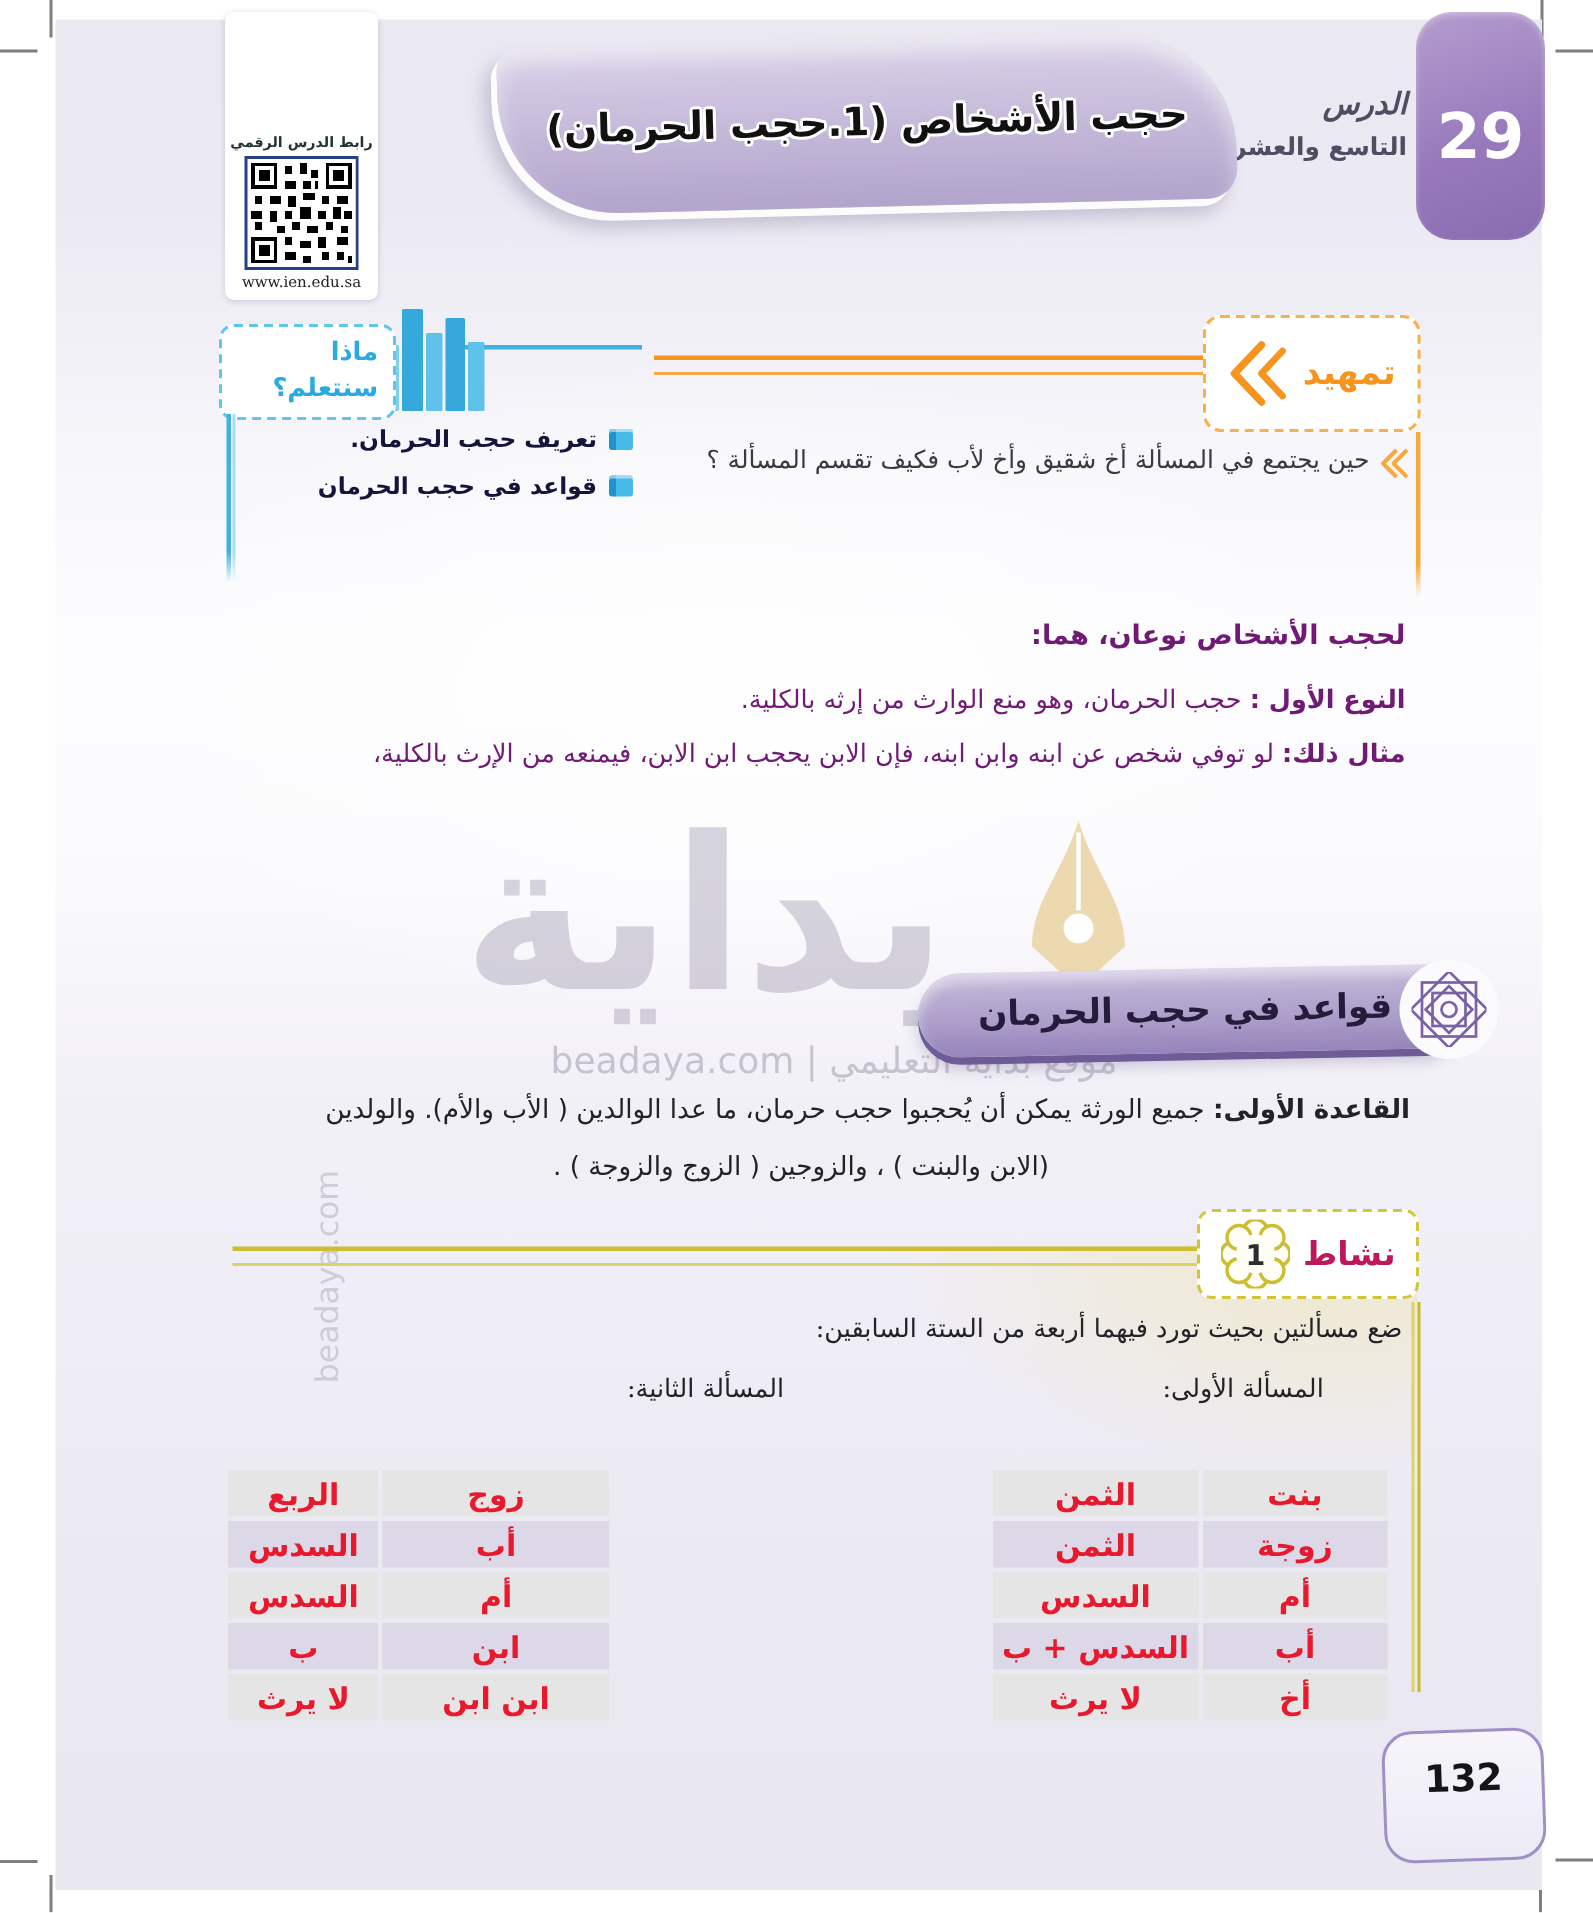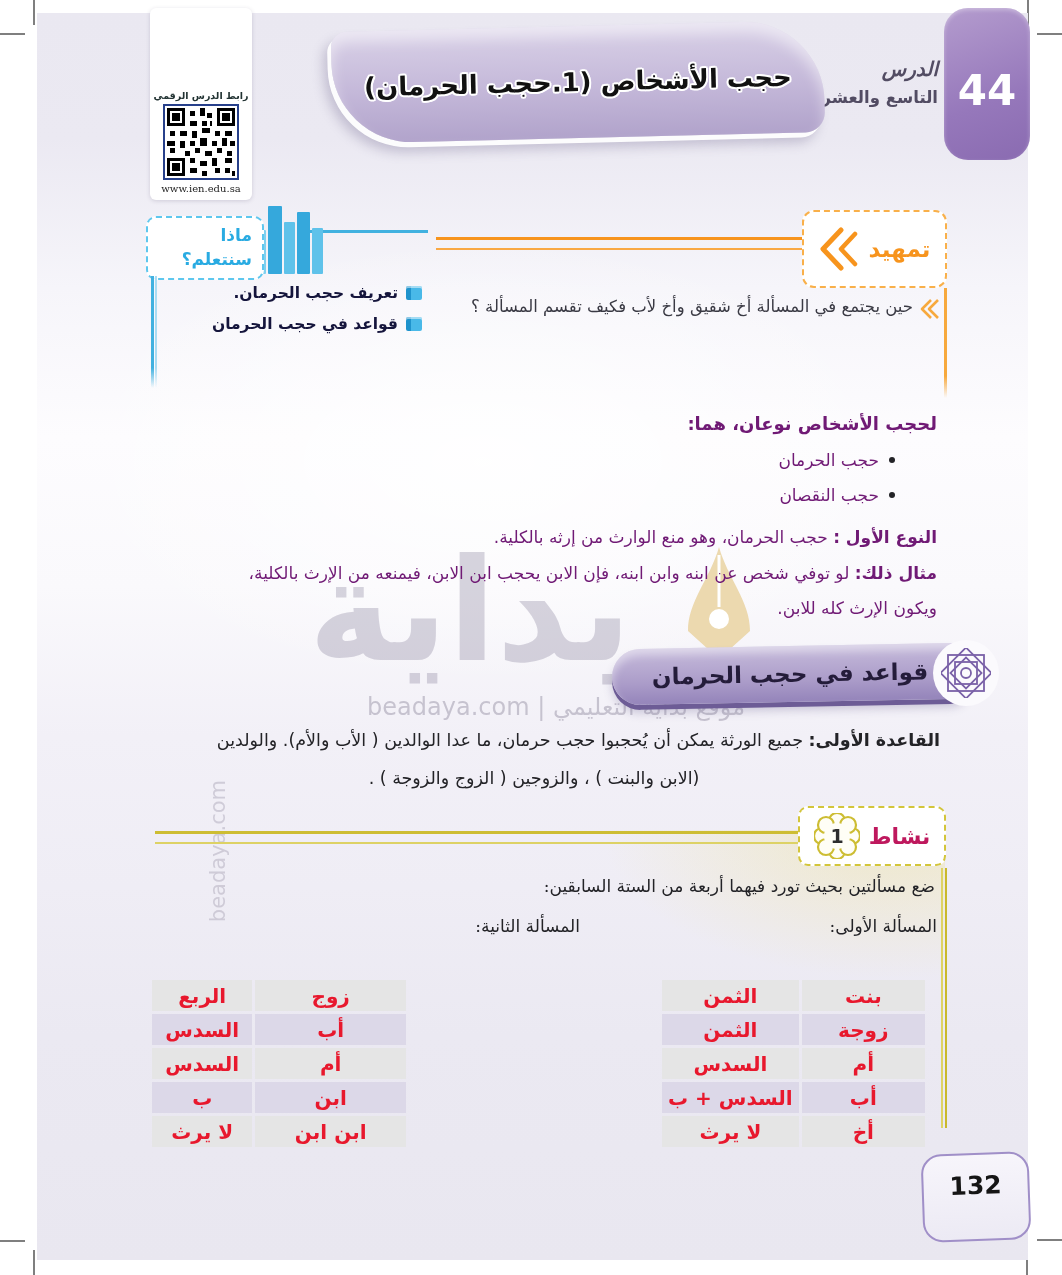--- a/index.html
+++ b/index.html
@@ -92,21 +92,21 @@
   .act-glow{left:600px;top:830px;width:345px;height:150px;
     background:radial-gradient(ellipse at 85% 0%,rgba(238,228,170,.6),transparent 70%);}
   .act-lines{left:155px;top:831px;width:645px;height:8px;border-top:3px solid #cdbd33;border-bottom:2px solid #ddd265;}
   .act-label{left:798px;top:806px;width:148px;height:60px;background:#fff;border:2px dashed #d3c53a;
     border-radius:10px;box-sizing:border-box;display:flex;align-items:center;justify-content:center;gap:9px;}
   .act-label .w{color:#be185d;font-weight:bold;font-size:22px;}
   .act-vline{left:941px;top:868px;width:6px;height:260px;box-sizing:border-box;
     border-right:2.5px solid #c9b92c;border-left:2.5px solid #ded364;}
   .act-instruction{left:335px;top:876px;width:600px;font-size:17px;color:#232327;text-align:right;
     font-family:"DejaVu Serif","DejaVu Sans",serif;}
-  .prob-label{font-size:17px;color:#232327;font-family:"DejaVu Serif","DejaVu Sans",serif;text-align:right;}
+  .prob-label{font-size:17px;color:#232327;font-family:"DejaVu Serif","DejaVu Sans",serif;text-align:left;}
   .prob1{left:775px;top:916px;width:162px;}
   .prob2{left:418px;top:916px;width:162px;}
 
   
   table.heirs{border-collapse:separate;border-spacing:3px;}
   table.heirs td{height:31px;padding:0 6px;text-align:center;vertical-align:middle;
     color:#e8182d;font-weight:bold;font-size:20px;white-space:nowrap;}
   .t1{left:659px;top:977px;width:269px;}
   .t2{left:149px;top:977px;width:260px;}
   td.heir{width:60%;}
@@ -147,21 +147,21 @@
   <div class="wm wm-pen">
     <svg width="86" height="118" viewBox="0 0 86 118">
       <path d="M43 2 C52 34 74 56 74 86 L43 114 L12 86 C12 56 34 34 43 2 Z" fill="#ead6a8" opacity="0.92"></path>
       <line x1="43" y1="10" x2="43" y2="62" stroke="#fff" stroke-width="3"></line>
       <circle cx="43" cy="74" r="10" fill="#fff"></circle>
     </svg>
   </div>
   <div class="wm wm-caption">موقع بداية التعليمي | beadaya.com</div>
   <div class="wm wm-side">beadaya.com</div>
 
-  <div class="layer lesson-badge">44</div>
+  <div class="layer lesson-badge">29</div>
   <div class="layer lesson-label">
     <div class="l1">الدرس</div>
     <div class="l2">التاسع والعشرون</div>
   </div>
   <div class="layer title-banner">
     <div class="t">حجب الأشخاص (1.حجب الحرمان)</div>
   </div>
 
   <div class="layer qr-card">
     <div class="qr-title">رابط الدرس الرقمي</div>
@@ -253,38 +253,27 @@
   <div class="layer intro-text">
     <svg width="20" height="22" viewBox="0 0 20 22" style="flex:0 0 auto;margin-top:4px;">
       <polyline points="11,2 2,11 11,20" fill="none" stroke="#f7a93d" stroke-width="2.6" stroke-linejoin="round"></polyline>
       <polyline points="18,2 9,11 18,20" fill="none" stroke="#f7a93d" stroke-width="2.6" stroke-linejoin="round"></polyline>
     </svg>
     <span>حين يجتمع في المسألة أخ شقيق وأخ لأب فكيف تقسم المسألة ؟</span>
   </div>
 
   <div class="layer main-text">
     <div class="lead">لحجب الأشخاص نوعان، هما:</div>
-    <div class="bullets">
-      <div class="bullet">
-        <span class="dot"></span>
-        <span>حجب الحرمان</span>
-      </div>
-      <div class="bullet">
-        <span class="dot"></span>
-        <span>حجب النقصان</span>
-      </div>
-    </div>
     <div class="p">
       <b>النوع الأول :</b>
       <span>حجب الحرمان، وهو منع الوارث من إرثه بالكلية.</span>
     </div>
     <div class="p">
       <b>مثال ذلك:</b>
       <span>لو توفي شخص عن ابنه وابن ابنه، فإن الابن يحجب ابن الابن، فيمنعه من الإرث بالكلية،</span>
-      <div>ويكون الإرث كله للابن.</div>
     </div>
   </div>
 
   <div class="layer rules-banner">
     <div class="t">قواعد في حجب الحرمان</div>
   </div>
   <div class="layer rosette">
     <svg width="50" height="50" viewBox="0 0 50 50">
       <g fill="none" stroke="#7a61a8" stroke-width="1.8">
         <rect x="7" y="7" width="36" height="36"></rect>

